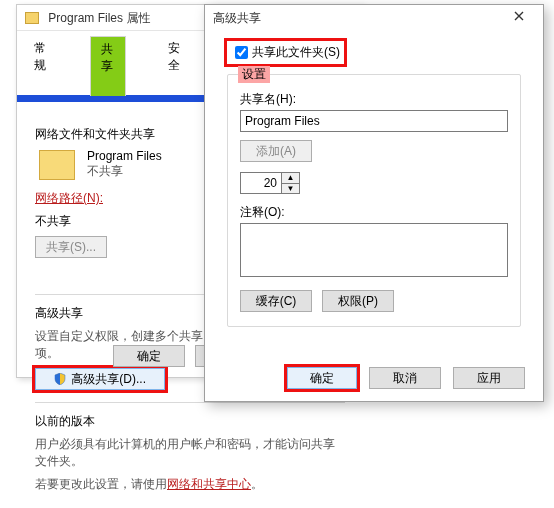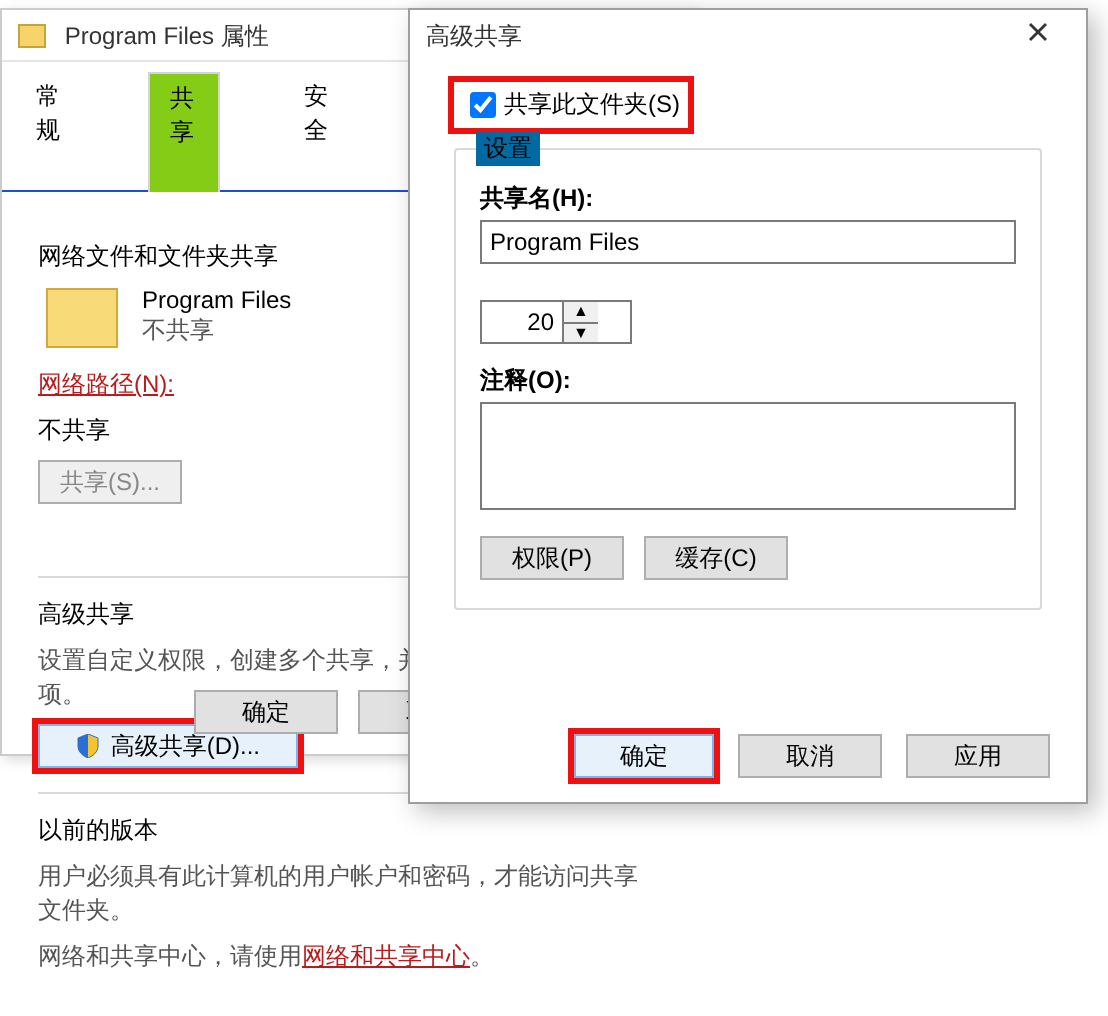--- a/index.html
+++ b/index.html
@@ -1,20 +1,20 @@
 <!DOCTYPE html>
 <html><head>
 <meta charset="utf-8">
 <style>
   * { box-sizing: border-box; font-family: "Microsoft YaHei", "SimSun", sans-serif; font-size: 12px; }
   body { margin: 0; background: #fff; width: 554px; height: 508px; position: relative; overflow: hidden; }
-  .props-dialog { position: absolute; left: 0; top: 4px; width: 348px; height: 374px; border: 1px solid #ccc; background: #fff; box-shadow: 2px 2px 6px rgba(0,0,0,.15); }
+  .props-dialog { position: absolute; left: 16px; top: 4px; width: 348px; height: 374px; border: 1px solid #ccc; background: #fff; box-shadow: 2px 2px 6px rgba(0,0,0,.15); }
   .props-title { height: 26px; line-height: 26px; padding: 0 8px; background: #fff; color: #333; border-bottom: 1px solid #e5e5e5; }
   .folder-ico { display: inline-block; width: 14px; height: 12px; background: #f6d36b; border: 1px solid #caa23a; vertical-align: -2px; margin-right: 6px; }
-  .tabs { padding: 4px 6px 0 6px; display: flex; border-bottom: 1px solid #1d4ed8; gap: 29px; }
+  .tabs { padding: 4px 6px 0 6px; display: flex; border-bottom: 7px solid #1d4ed8; gap: 29px; }
   .tab { padding: 4px 10px; border: 1px solid transparent; border-bottom: none; margin-right: 2px; cursor: default; }
   .tab.active { border-color: #d4d4d4; background: #84cc16; position: relative; top: 1px; }
   .pane { padding: 14px 18px; }
   .group { border: 1px solid #d9d9d9; border-radius: 2px; padding: 10px 12px 14px 12px; margin-bottom: 16px; position: relative; }
   .share-row { display: flex; align-items: center; margin: 6px 0 10px 4px; }
   .big-folder { width: 36px; height: 30px; background: #f8da79; border: 1px solid #d3a93e; margin-right: 12px; }
   .muted { color: #555; }
   .linklike { color: #b91c1c; text-decoration: underline; }
   .btn { display: inline-block; min-width: 72px; height: 22px; line-height: 20px; text-align: center; border: 1px solid #adadad; background: #e1e1e1; cursor: default; }
   .btn.disabled { color: #888; background: #efefef; }
@@ -23,26 +23,26 @@
   .props-buttons { position: absolute; bottom: 10px; right: 14px; display: flex; gap: 10px; }
   .red-box { outline: 3px solid #e11; outline-offset: 0; }
   
   .adv-dialog { position: absolute; left: 204px; top: 4px; width: 340px; height: 398px; background: #fff; border: 1px solid #9e9e9e; box-shadow: 4px 4px 12px rgba(0,0,0,.25); }
   .adv-title { height: 26px; line-height: 26px; padding: 0 8px; color: #333; display: flex; justify-content: space-between; align-items: center; }
   .close-x { width: 32px; height: 22px; text-align: center; line-height: 20px; cursor: default; }
   .adv-body { padding: 10px 22px 8px 22px; }
   .chk { display: inline-flex; align-items: center; padding: 2px 4px; }
   .chk input { margin-right: 4px; }
   .settings-box { border: 1px solid #d9d9d9; border-radius: 2px; padding: 10px 12px 14px 12px; margin-top: 10px; position: relative; }
-  .settings-label { position: absolute; top: -9px; left: 10px; background: #0369a1; padding: 0 4px; }
-  .field-label { margin: 6px 0 2px 0; font-weight: bold; }
+  .settings-label { position: absolute; top: -9px; left: 10px; background: #fca5a5; padding: 0 4px; }
+  .field-label { margin: 6px 0 2px 0; }
   .text-input { width: 100%; height: 22px; border: 1px solid #7a7a7a; padding: 0 4px; background: #fff; }
   .inline-btns { display: flex; gap: 8px; margin: 8px 0 10px 0; }
   .limit-row { display: flex; align-items: center; justify-content: space-between; margin: 4px 0 10px 0; }
-  .spinner { width: 76px; height: 22px; border: 1px solid #7a7a7a; display: flex; }
+  .spinner { width: 60px; height: 22px; border: 1px solid #7a7a7a; display: flex; }
   .spinner input { border: none; width: 40px; padding: 0 4px; text-align: right; }
   .spin-btns { width: 18px; display: flex; flex-direction: column; border-left: 1px solid #7a7a7a; }
   .spin-btns div { flex: 1; font-size: 8px; text-align: center; line-height: 9px; background: #f0f0f0; cursor: default; }
   .spin-btns div:first-child { border-bottom: 1px solid #7a7a7a; }
   .textarea { width: 100%; height: 54px; border: 1px solid #7a7a7a; resize: none; }
   .perm-row { display: flex; gap: 10px; margin-top: 10px; }
   .adv-buttons { position: absolute; bottom: 12px; right: 18px; display: flex; gap: 12px; }
 </style>
 </head>
 <body>
@@ -94,21 +94,21 @@
         </span>
       </div>
     </div>
 
     <div style="border-top:1px solid #d9d9d9; margin:12px 0 10px 0;"></div>
 
     <div>
       <div>以前的版本</div>
       <div class="row muted">用户必须具有此计算机的用户帐户和密码，才能访问共享文件夹。</div>
       <div class="row muted">
-        <span>网络和共享中心，请使用</span><a class="linklike" href="#">网络和共享中心</a><span>。</span>
+        <span>若要更改此设置，请使用</span><a class="linklike" href="#">网络和共享中心</a><span>。</span>
       </div>
     </div>
   </div>
   <div class="props-buttons">
     <span class="btn">确定</span>
     <span class="btn">取消</span>
     <span class="btn disabled">应用(A)</span>
   </div>
 </div>
 
@@ -127,38 +127,39 @@
       <span>共享此文件夹(S)</span>
     </label>
 
     <div class="settings-box">
       <div class="settings-label">设置</div>
 
       <div class="field-label">共享名(H):</div>
       <input class="text-input" value="Program Files" style="">
 
       <div class="inline-btns">
+        <span class="btn disabled">添加(A)</span>
       </div>
 
       <div class="limit-row">
         <span class="spinner">
           <input value="20" style="">
           <span class="spin-btns">
             <div>▲</div>
             <div>▼</div>
           </span>
         </span>
       </div>
 
       <div class="field-label">注释(O):</div>
       <textarea class="textarea" style=""></textarea>
 
       <div class="perm-row">
+        <span class="btn">缓存(C)</span>
         <span class="btn">权限(P)</span>
-        <span class="btn">缓存(C)</span>
       </div>
     </div>
   </div>
   <div class="adv-buttons">
     <span class="btn primary red-box" style="min-width:70px;">确定</span>
     <span class="btn">取消</span>
     <span class="btn">应用</span>
   </div>
 </div>
 

